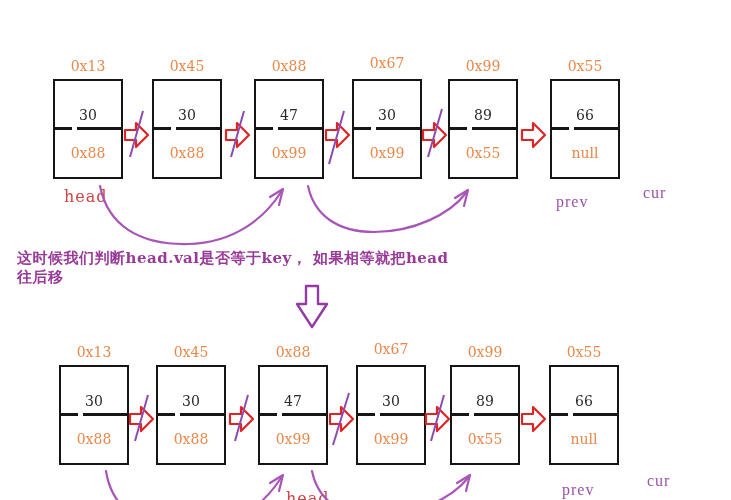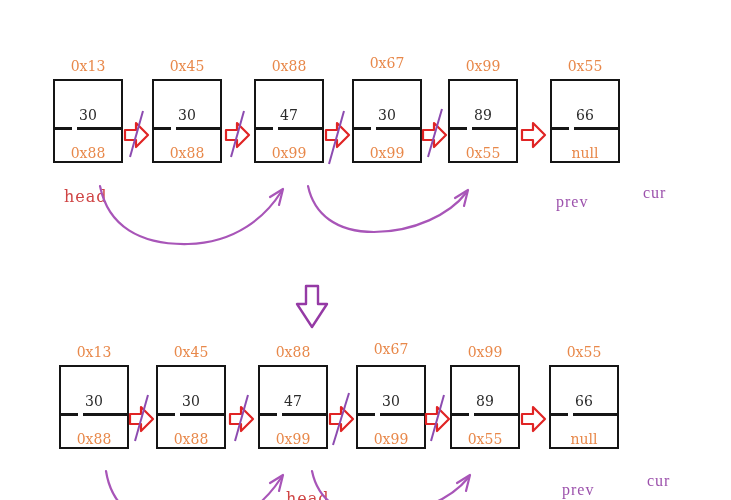--- a/index.html
+++ b/index.html
@@ -2,21 +2,21 @@
 <html><head>
 <meta charset="utf-8">
 <style>
   * { margin:0; padding:0; box-sizing:border-box; }
   html,body { background:#fff; }
   body { font-family:"DejaVu Serif", serif; }
   .canvas { position:relative; width:731px; height:500px; background:#fff; overflow:hidden;margin-top:48px; }
 
   .node { position:absolute; width:70px; }
   .addr { text-align:center; font-size:14px; color:#e8884a; height:24px; line-height:22px; }
-  .box  { width:70px; height:84px; border:2.5px solid #151515; background:#fff; }
+  .box  { width:70px; height:100px; border:2.5px solid #151515; background:#fff; }
   .half-top { height:46px; display:flex; align-items:flex-end; justify-content:center;
               font-size:14px; color:#2b2b2b; padding-bottom:4px; }
   .divider  { height:2.5px; margin:0;
               background:linear-gradient(90deg,#161616 0 26%,transparent 26% 34%,#161616 34% 100%); }
   .half-bottom { height:46px; display:flex; align-items:center; justify-content:center;
                  font-size:14px; color:#e8884a; }
 
   .arrowbox { position:absolute; width:28px; height:38px; }
   .arrowbox svg { overflow:visible; display:block; }
 
@@ -125,20 +125,21 @@
   <div class="arrowbox" style="left:520px;top:68px">
     <svg width="28" height="38" viewBox="0 0 28 38">
       <polygon points="2,14 13,14 13,7 25,19 13,31 13,24 2,24" fill="#fff" stroke="#e02424" stroke-width="2.2" stroke-linejoin="round"></polygon>
     </svg>
   </div>
 
   <div class="rlabel head-label" style="left:64px;top:139px">head</div>
   <div class="rlabel purple-label" style="left:556px;top:145px">prev</div>
   <div class="rlabel purple-label" style="left:643px;top:136px">cur</div>
 
+  <div class="caption">这时候我们判断head.val是否等于key， 如果相等就把head往后移</div>
 
   <div class="downarrow">
     <svg width="36" height="46" viewBox="0 0 36 46" style="overflow:visible">
       <polygon points="12,2 24,2 24,20 33,20 18,43 3,20 12,20" fill="none" stroke="#953aa5" stroke-width="2.4" stroke-linejoin="round"></polygon>
     </svg>
   </div>
 
   <div class="node" style="left:59px;top:293px">
     <div class="addr">0x13</div>
     <div class="box">

